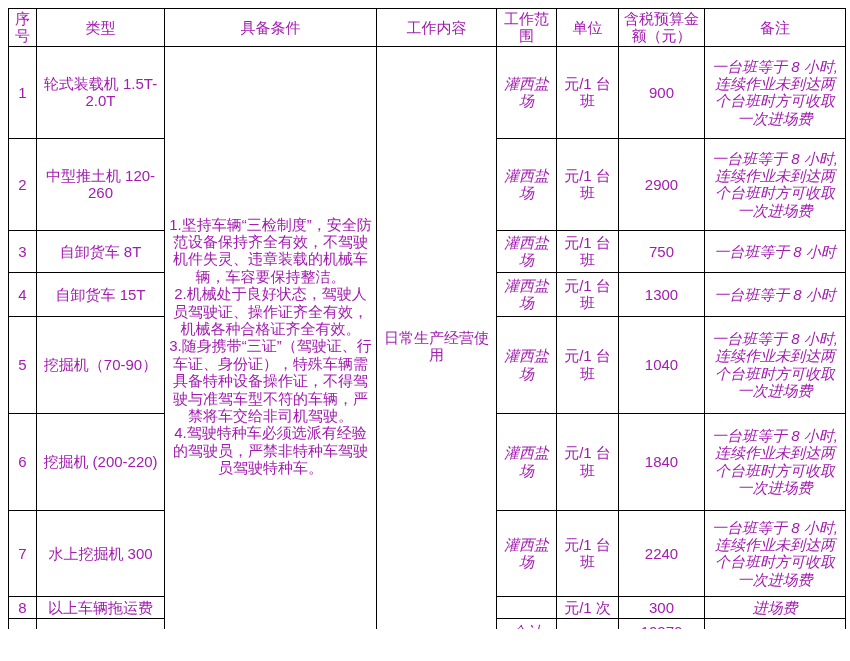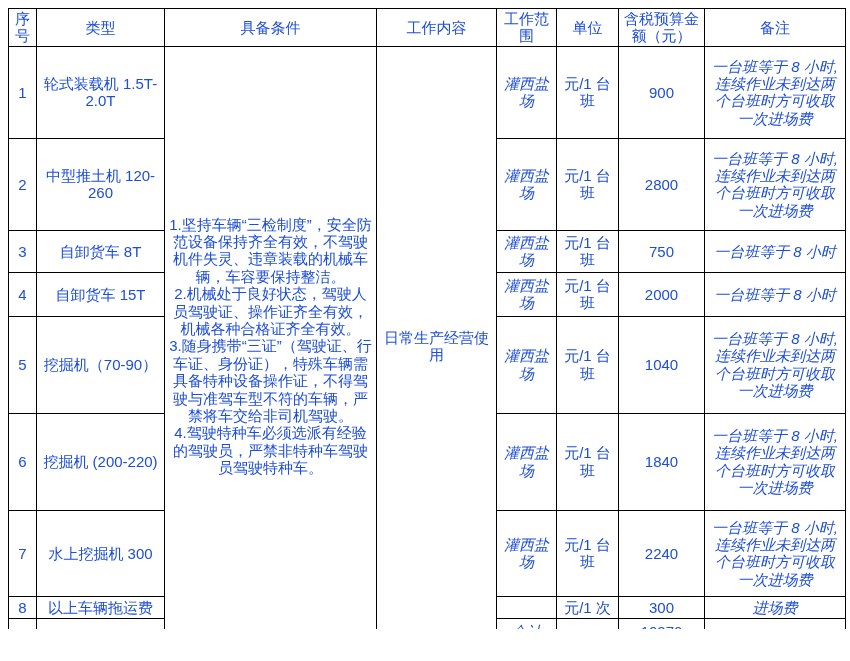--- a/index.html
+++ b/index.html
@@ -6,21 +6,21 @@
     margin: 0;
     padding: 0;
     background: #ffffff;
   }
   .page {
     position: relative;
     width: 850px;
     height: 629px;
     background: #ffffff;
     font-family: "Liberation Sans", "DejaVu Sans", sans-serif;
-    color: #1d4ed8;
+    color: #a21caf;
   }
   table.rate-table {
     position: absolute;
     left: 8px;
     top: 8px;
     width: 837px;
     border-collapse: collapse;
     table-layout: fixed;
     border: 1px solid #000;
     border-bottom: 2px solid #000;
@@ -97,39 +97,39 @@
         <td class="c-unit">元/1 台班</td>
         <td class="c-amt">900</td>
         <td class="c-remark">一台班等于 8 小时,连续作业未到达两个台班时方可收取一次进场费</td>
       </tr>
 
       <tr class="r2">
         <td class="c-no">2</td>
         <td class="c-type">中型推土机 120-260</td>
         <td class="c-scope">灌西盐场</td>
         <td class="c-unit">元/1 台班</td>
-        <td class="c-amt">2800</td>
+        <td class="c-amt">2900</td>
         <td class="c-remark">一台班等于 8 小时,连续作业未到达两个台班时方可收取一次进场费</td>
       </tr>
 
       <tr class="r3">
         <td class="c-no">3</td>
         <td class="c-type">自卸货车 8T</td>
         <td class="c-scope">灌西盐场</td>
         <td class="c-unit">元/1 台班</td>
         <td class="c-amt">750</td>
         <td class="c-remark">一台班等于 8 小时</td>
       </tr>
 
       <tr class="r4">
         <td class="c-no">4</td>
         <td class="c-type">自卸货车 15T</td>
         <td class="c-scope">灌西盐场</td>
         <td class="c-unit">元/1 台班</td>
-        <td class="c-amt">2000</td>
+        <td class="c-amt">1300</td>
         <td class="c-remark">一台班等于 8 小时</td>
       </tr>
 
       <tr class="r5">
         <td class="c-no">5</td>
         <td class="c-type">挖掘机（70-90）</td>
         <td class="c-scope">灌西盐场</td>
         <td class="c-unit">元/1 台班</td>
         <td class="c-amt">1040</td>
         <td class="c-remark">一台班等于 8 小时,连续作业未到达两个台班时方可收取一次进场费</td>

